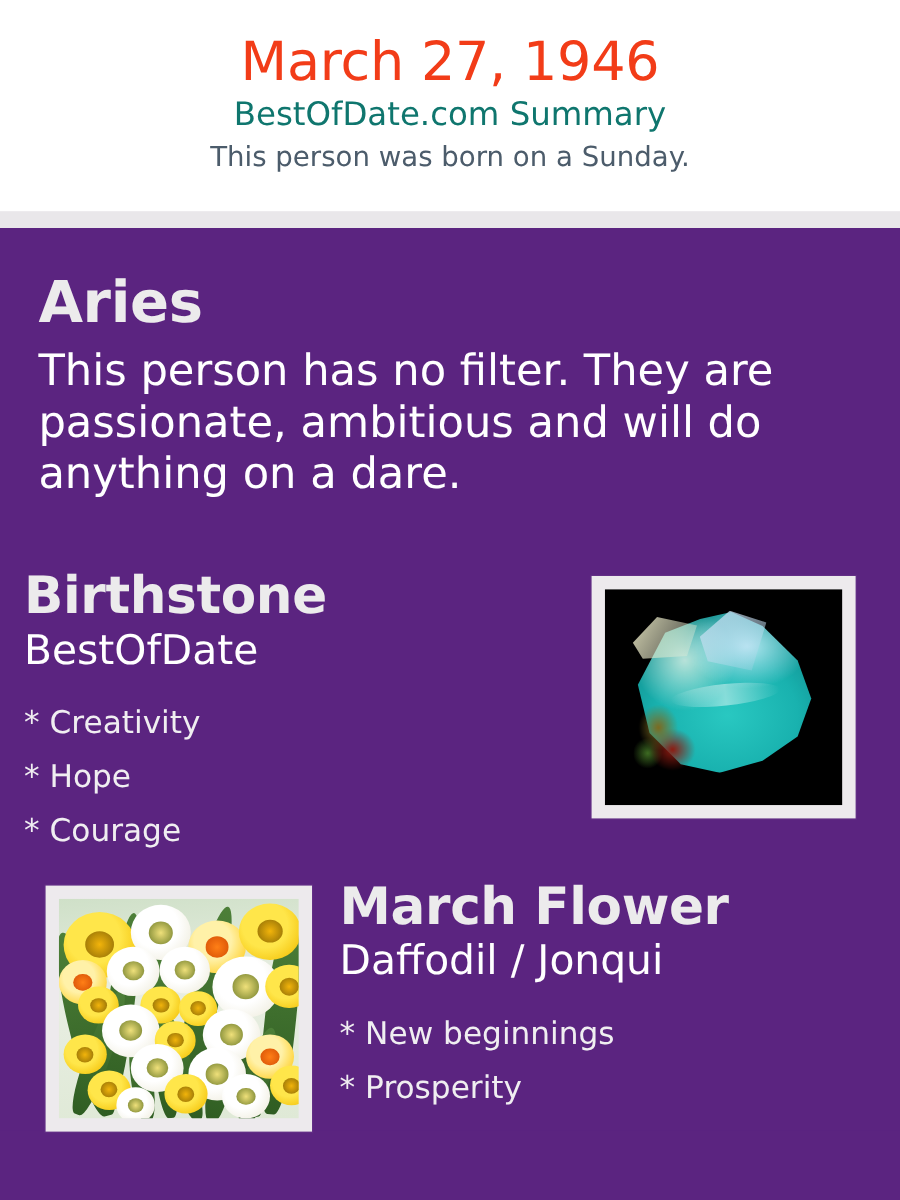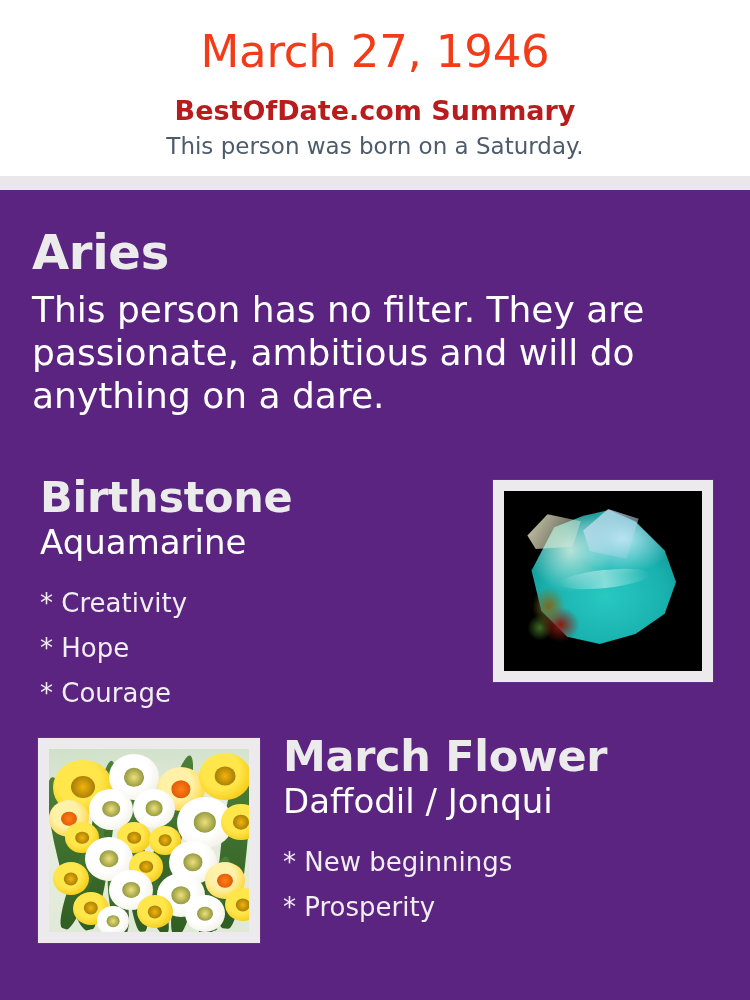--- a/index.html
+++ b/index.html
@@ -18,22 +18,22 @@
     background:#ffffff;
     display:flex; flex-direction:column; align-items:center;
     padding-top:26px;
   }
   .date-title {
     font-size:45px; line-height:52px; font-weight:400;
     color:#f23c18; letter-spacing:-0.2px;
     font-family:"DejaVu Sans", sans-serif;
   }
   .site-subtitle {
-    font-size:27px; line-height:36px; font-weight:700;
-    color:#b91c1c; margin-top:15px;
+    font-size:27px; line-height:36px; font-weight:400;
+    color:#0f766e; margin-top:0;
   }
   .born-line {
     font-size:23px; line-height:32px; font-weight:400;
     color:#4c5c6b; margin-top:1px;
   }
   .divider-strip {
     position:absolute; left:0; top:176px; width:750px; height:14px;
     background:#e9e7ea;
   }
 
@@ -48,21 +48,21 @@
     font-size:48px; line-height:58px; font-weight:700;
     color:#ecebec; letter-spacing:-0.3px;
   }
   .sign-desc {
     position:absolute; left:32px; top:98px; width:625px;
     font-size:36px; line-height:43px; font-weight:400;
     color:#ffffff;
   }
 
   
-  .stone-text { position:absolute; left:40px; top:281px; width:440px; }
+  .stone-text { position:absolute; left:20px; top:281px; width:440px; }
   .flower-text { position:absolute; left:283px; top:540px; width:420px; }
 
   .section-heading {
     font-size:43px; line-height:52px; font-weight:700;
     color:#ecebec; letter-spacing:-0.3px;
   }
   .section-name {
     font-size:34px; line-height:42px; font-weight:400;
     color:#ffffff; margin-top:-2px;
   }
@@ -143,32 +143,32 @@
   .bloom.orange::before { background:radial-gradient(circle,#ff7f16,#d44e05); }
 </style>
 </head>
 <body>
 
 <div id="card">
 
   <div class="header">
     <div class="date-title">March 27, 1946</div>
     <div class="site-subtitle">BestOfDate.com Summary</div>
-    <div class="born-line">This person was born on a Saturday.</div>
+    <div class="born-line">This person was born on a Sunday.</div>
   </div>
   <div class="divider-strip"></div>
 
   <div class="body-panel">
 
     <div class="sign-name">Aries</div>
     <div class="sign-desc">This person has no filter. They are passionate, ambitious and will do anything on a dare.</div>
 
     <div class="stone-text">
       <div class="section-heading">Birthstone</div>
-      <div class="section-name">Aquamarine</div>
+      <div class="section-name">BestOfDate</div>
       <ul class="trait-list">
         <li class="trait-item">* Creativity</li>
         <li class="trait-item">* Hope</li>
         <li class="trait-item">* Courage</li>
       </ul>
     </div>
 
     <div class="flower-text">
       <div class="section-heading">March Flower</div>
       <div class="section-name">Daffodil / Jonqui</div>

